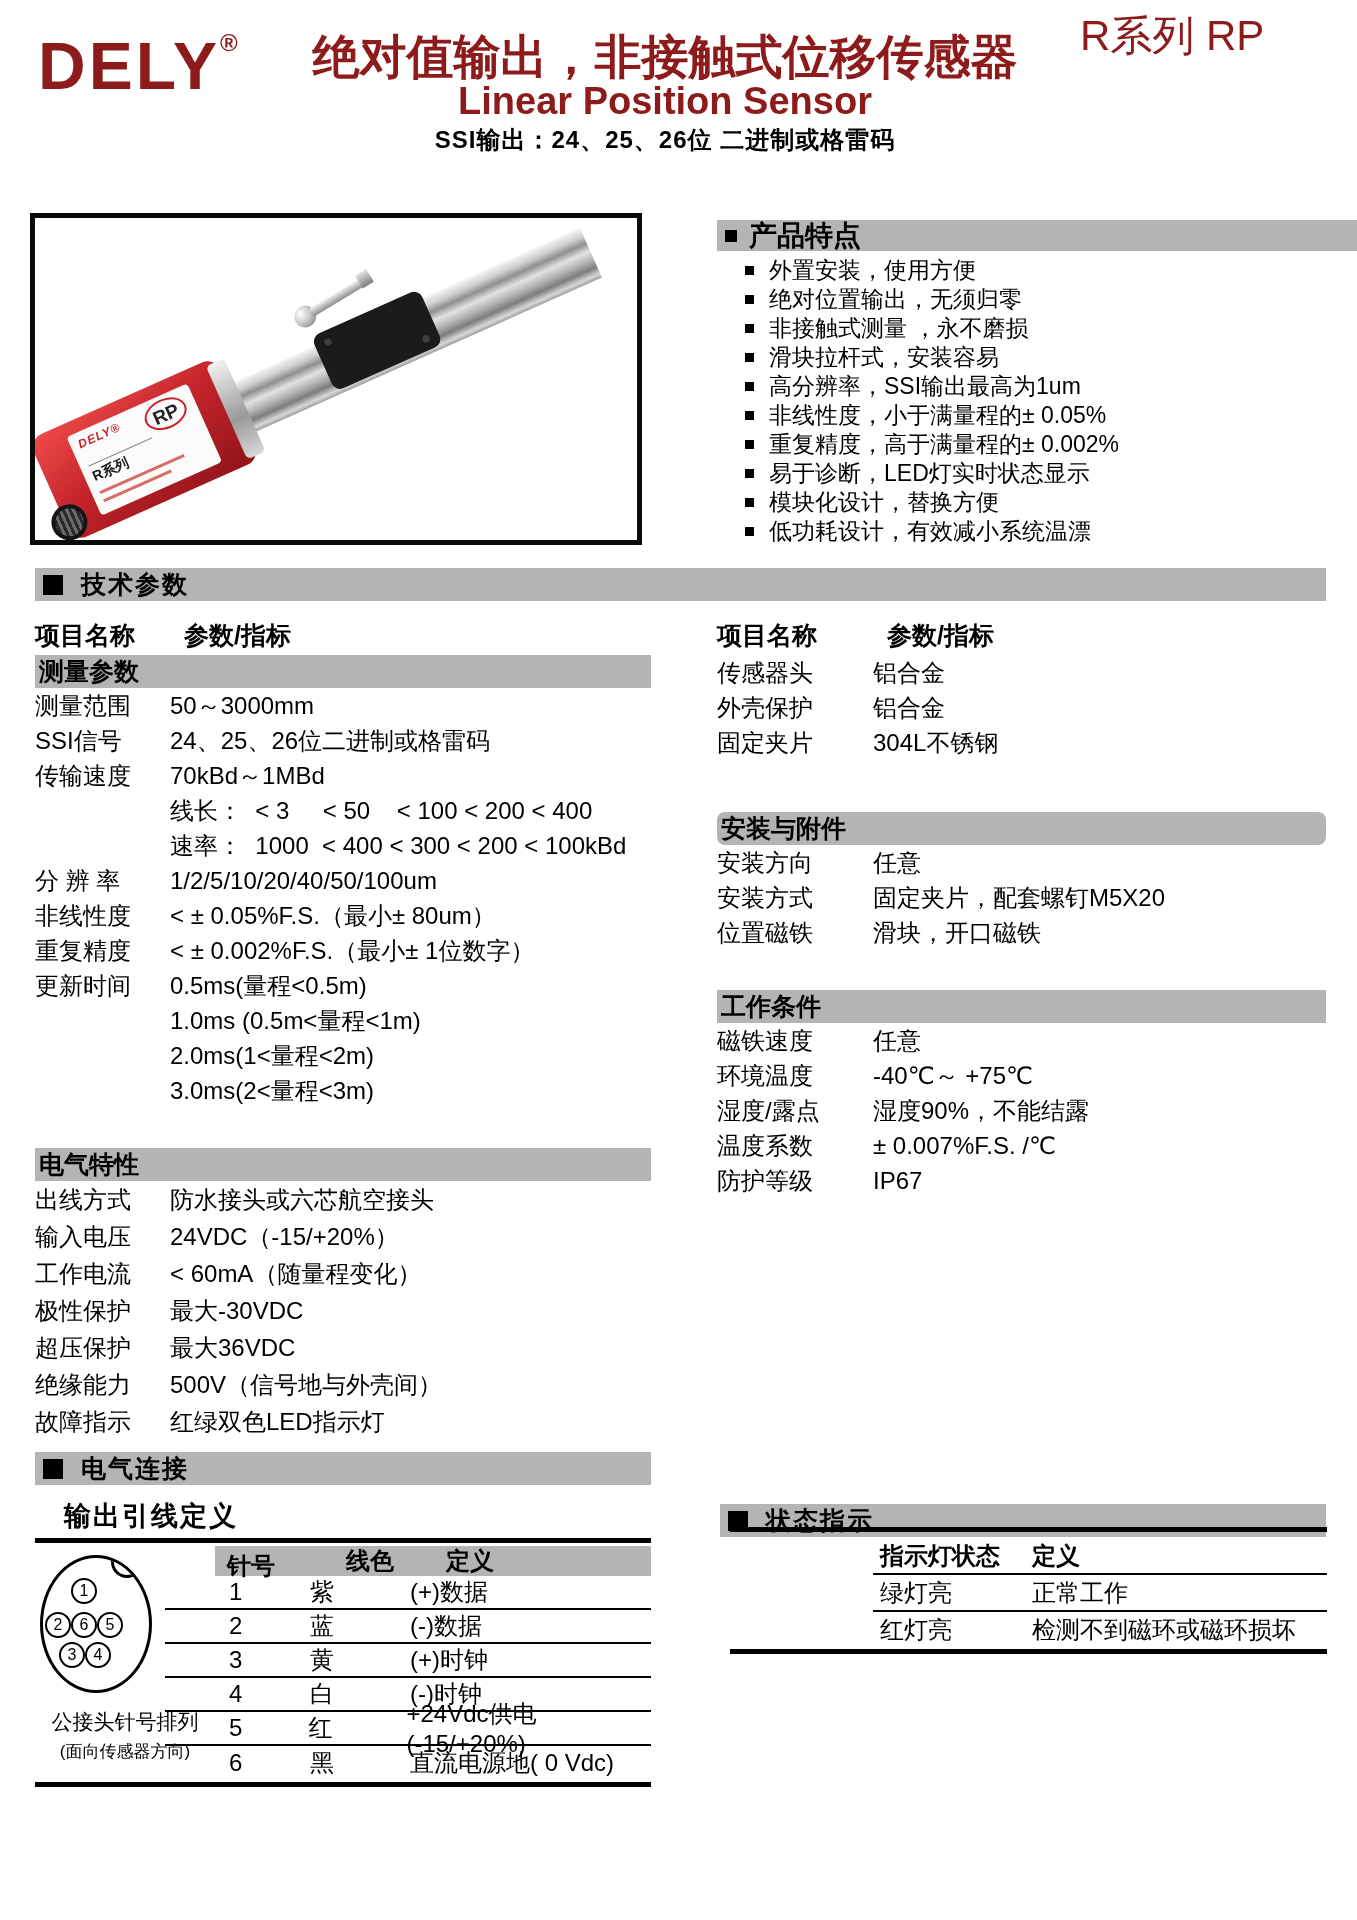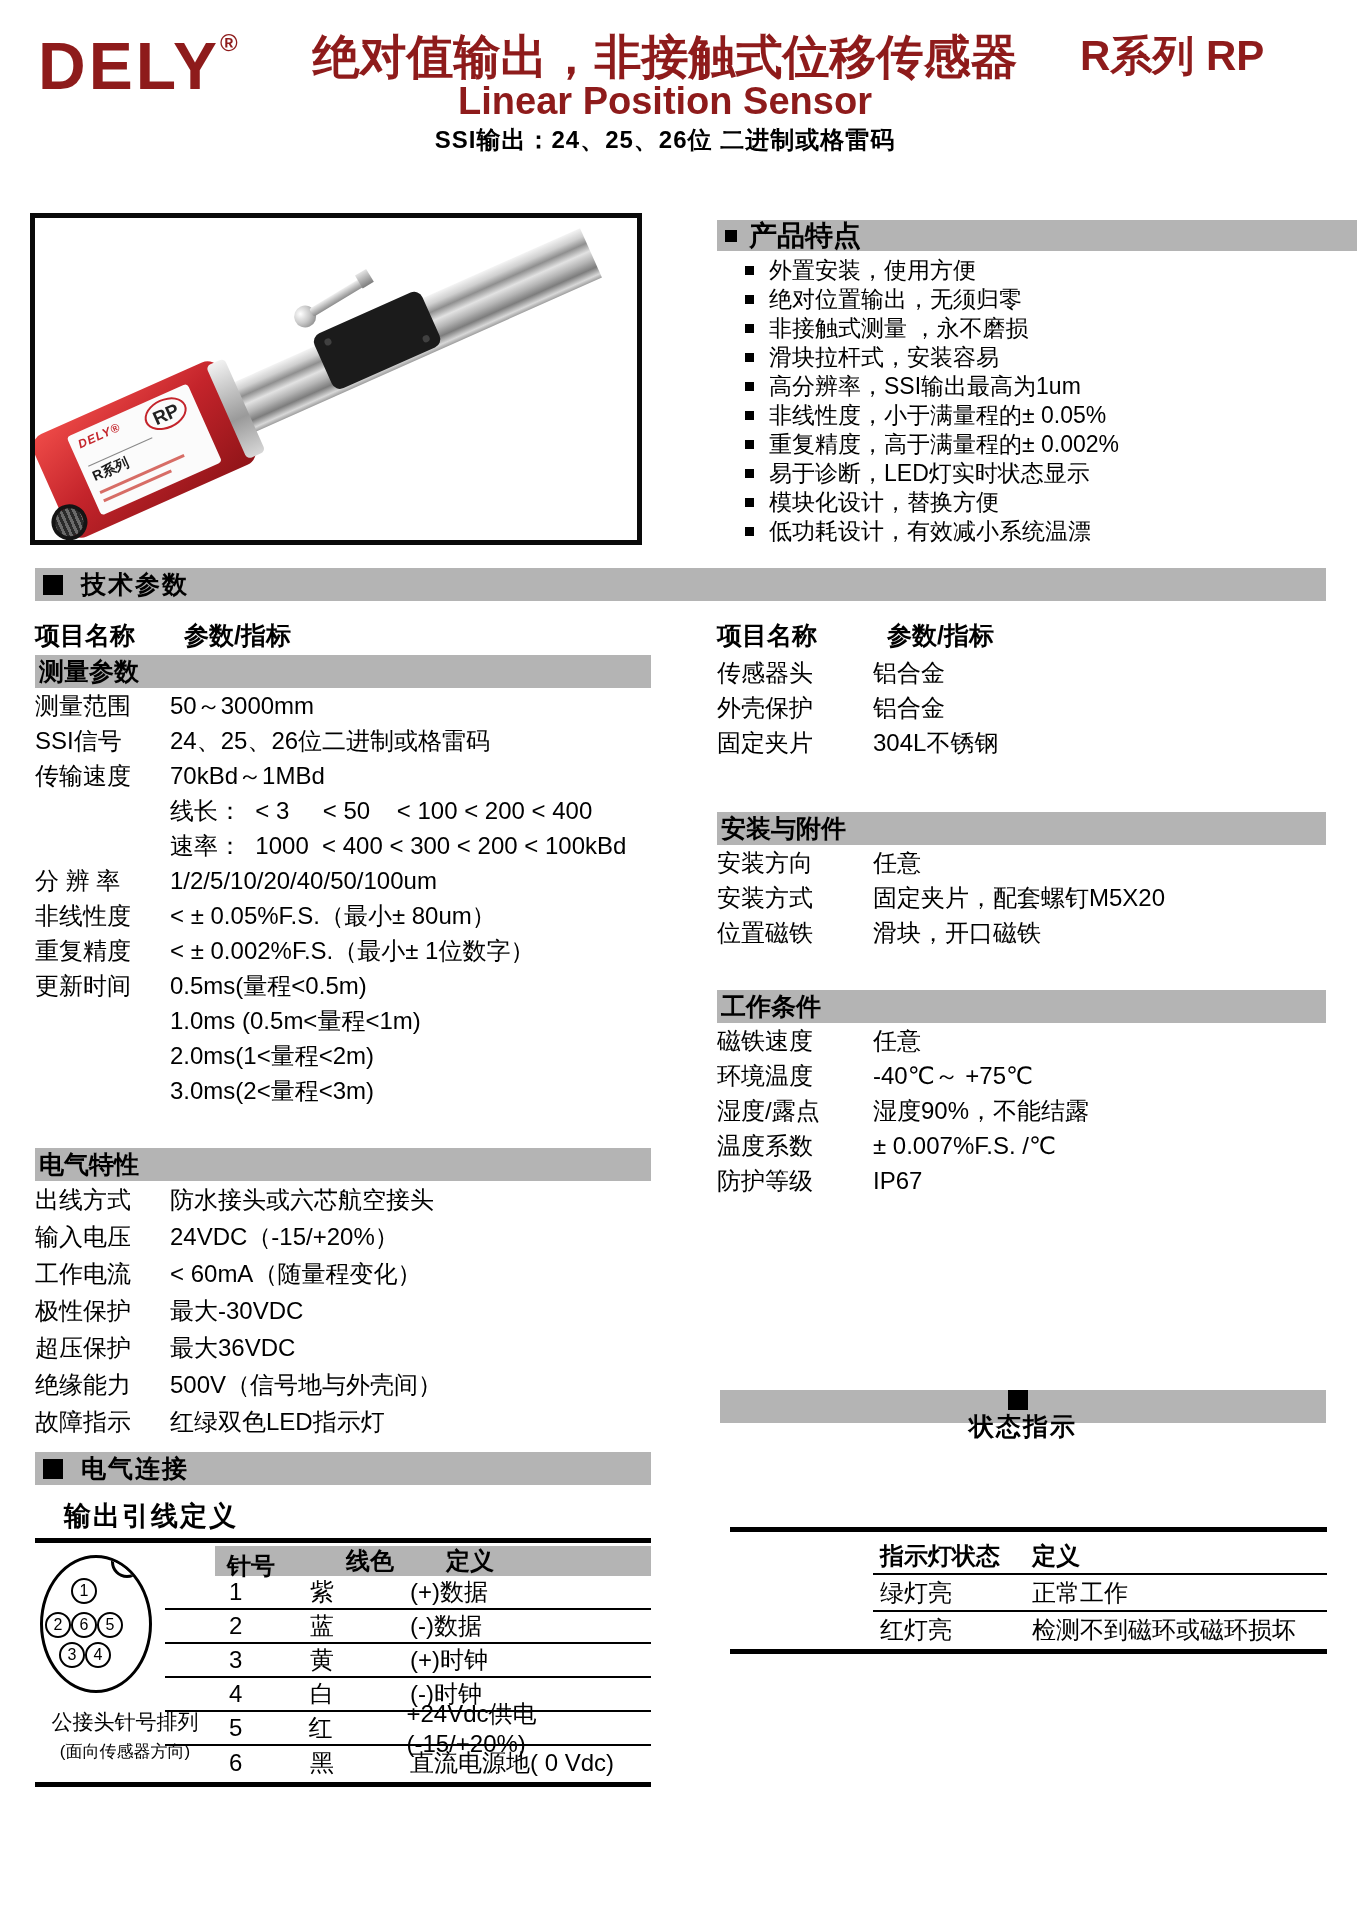--- a/index.html
+++ b/index.html
@@ -9,21 +9,21 @@
     --ink:#000000;
   }
   *{margin:0;padding:0;box-sizing:border-box;}
   body{background:#888;font-family:"Liberation Sans","DejaVu Sans",sans-serif;color:var(--ink);}
   .page{position:relative;width:1357px;height:1920px;background:#ffffff;overflow:hidden;margin:0 auto;}
   .abs{position:absolute;}
 
   
   .logo{left:38px;top:28px;font-size:66px;font-weight:bold;color:var(--brand_red);letter-spacing:3px;}
   .logo sup{font-size:24px;vertical-align:38px;letter-spacing:0;}
-  .series{left:1080px;top:8px;font-size:42px;font-weight:bold;color:var(--brand_red);margin-top:20px;}
+  .series{left:1080px;top:8px;font-size:42px;font-weight:normal;color:var(--brand_red);}
   .title-cn{left:240px;top:26px;width:850px;text-align:center;font-size:47px;font-weight:bold;color:var(--brand_red);}
   .title-en{left:240px;top:80px;width:850px;text-align:center;font-size:38px;font-weight:bold;color:var(--brand_red);}
   .subtitle{left:240px;top:124px;width:850px;text-align:center;font-size:24px;font-weight:bold;letter-spacing:1px;}
 
   
   .photo{left:30px;top:213px;width:612px;height:332px;border:5px solid #0a0a0a;background:#fff;overflow:hidden;}
   .assembly{position:absolute;left:10px;top:175px;width:600px;height:130px;transform:rotate(-24deg);transform-origin:90px 65px;}
   .rail{position:absolute;left:180px;top:36px;width:410px;height:54px;
         background:linear-gradient(180deg,#f4f4f4 0%,#cfcfcf 16%,#8f8f8f 30%,#e2e2e2 46%,#b5b5b5 62%,#7d7d7d 78%,#d8d8d8 92%,#9e9e9e 100%);}
   .slider{position:absolute;left:300px;top:26px;width:118px;height:60px;background:#1b1b1b;border-radius:9px;}
@@ -54,37 +54,37 @@
   .feat-list{left:745px;top:256px;width:600px;}
   .feat-item{display:flex;align-items:center;height:29px;font-size:23px;}
   .bullet{width:9px;height:9px;background:#000;margin-right:15px;flex:none;}
 
   
   .band-main{height:33px;background:var(--band_gray);display:flex;align-items:center;}
   .sq-lg{width:20px;height:20px;background:#000;margin:0 18px 0 8px;flex:none;}
   .band-main .t{font-size:25px;font-weight:bold;letter-spacing:2px;}
   .band-tech{left:35px;top:568px;width:1291px;}
   .band-conn{left:35px;top:1452px;width:616px;}
-  .band-status{left:720px;top:1390px;width:606px;flex-direction:column;}
+  .band-status{left:720px;top:1504px;width:606px;}
 
   
   .col{display:block;}
   .col-left{left:35px;top:615px;width:616px;}
   .col-right{left:717px;top:615px;width:609px;}
   .colhdr{height:40px;display:flex;align-items:center;font-size:25px;font-weight:bold;}
   .col-left .colhdr .c1{width:149px;}
   .col-right .colhdr .c1{width:170px;}
   .subband{height:33px;background:var(--band_gray);display:flex;align-items:center;padding-left:4px;font-size:25px;font-weight:bold;}
   .prow{display:flex;align-items:center;height:35px;font-size:24px;}
   .col-left .prow .lbl{width:112px;flex:none;}
   .col-right .prow .lbl{width:133px;flex:none;}
   .prow .val{white-space:pre;margin-left:23px;}
   .erow{height:37px;}
   .mt40{margin-top:40px;}
-  .mt52{margin-top:52px;}
+  .mt52{margin-top:52px;border-radius:8px;}
 
   
   .out-def{left:64px;top:1498px;font-size:27px;font-weight:bold;letter-spacing:2px;}
   .hline{background:#000;}
   .pin-hdr{left:215px;top:1546px;width:436px;height:30px;background:var(--band_gray);display:flex;align-items:center;font-size:24px;font-weight:bold;}
   .pin-hdr .h1{width:131px;padding-left:12px;margin-top:9px;}
   .pin-hdr .h2{width:100px;}
   .pin-rows{left:165px;top:1576px;width:486px;}
   .pin-row{display:flex;align-items:center;height:34px;border-bottom:2px solid #000;font-size:24px;}
   .pin-row:last-child{border-bottom:none;}

